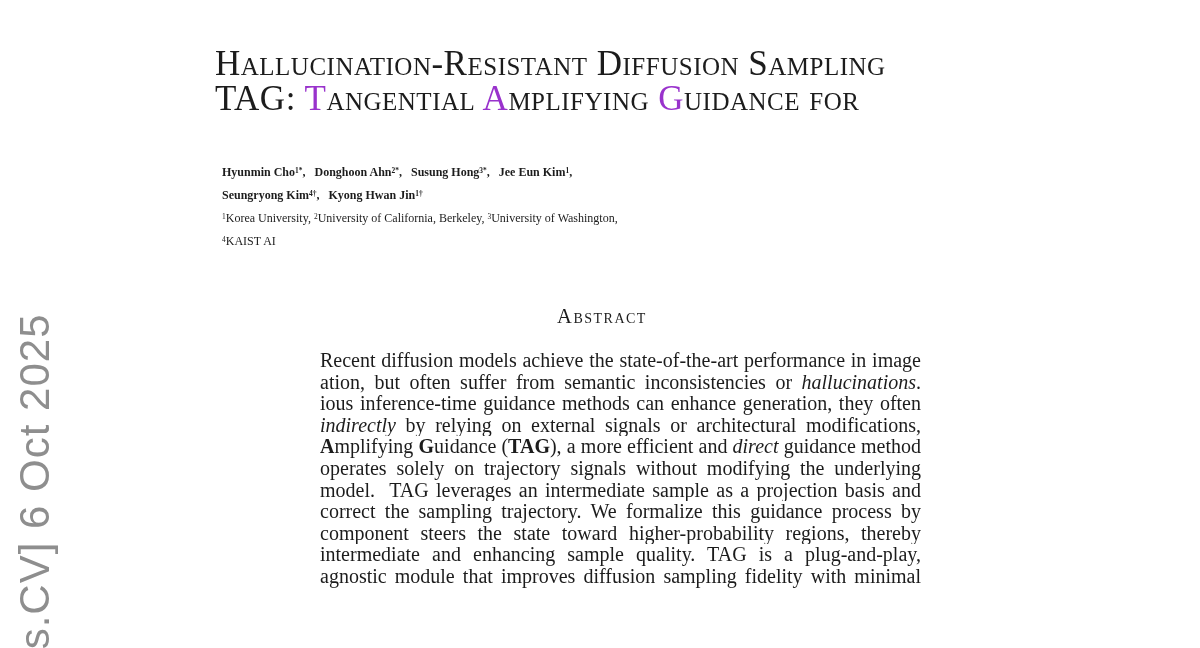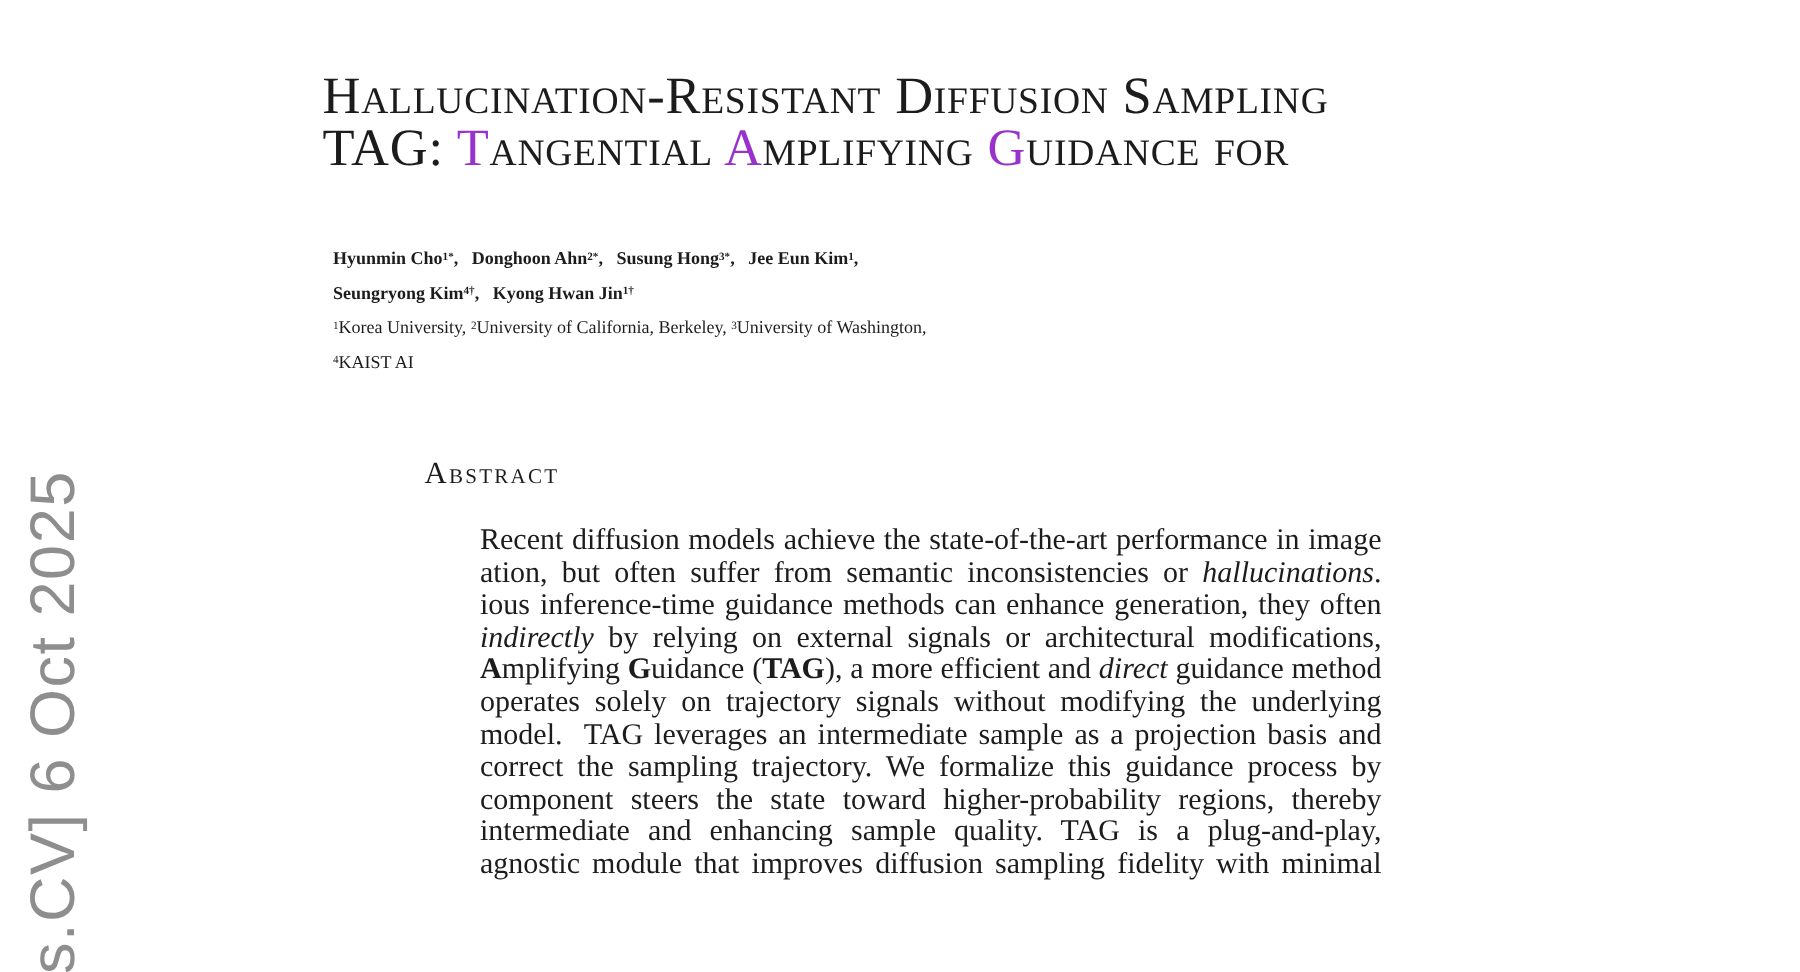--- a/index.html
+++ b/index.html
@@ -60,20 +60,21 @@
     font-size: 12px;
     line-height: 23px;
     white-space: pre-wrap;
   }
   .author-line { font-weight: bold; }
   .abstract-heading {
     position: absolute;
     left: 283px;
     top: 304px;
     width: 638px;
+    text-align: center;
     font-variant: small-caps;
     font-size: 20.5px;
     line-height: 24px;
     letter-spacing: 1.5px;
   }
   .abstract-body {
     position: absolute;
     left: 283px;
     top: 350px;
     width: 638px;

